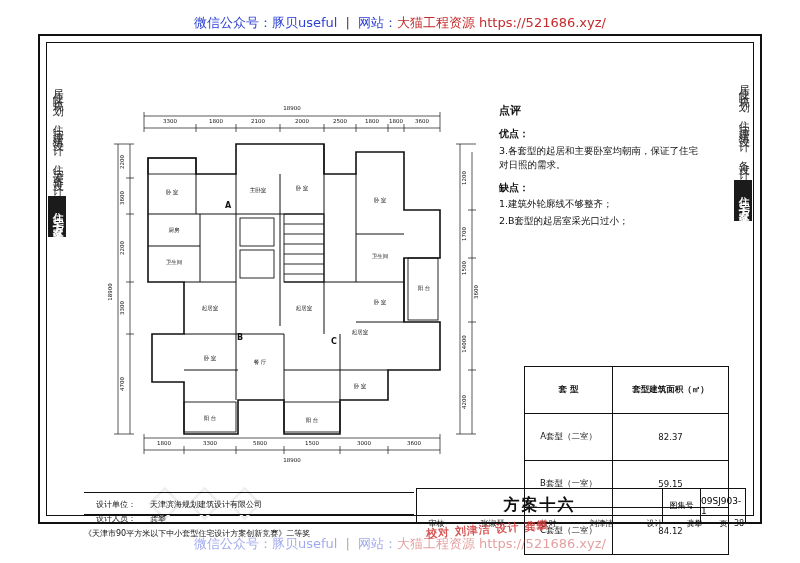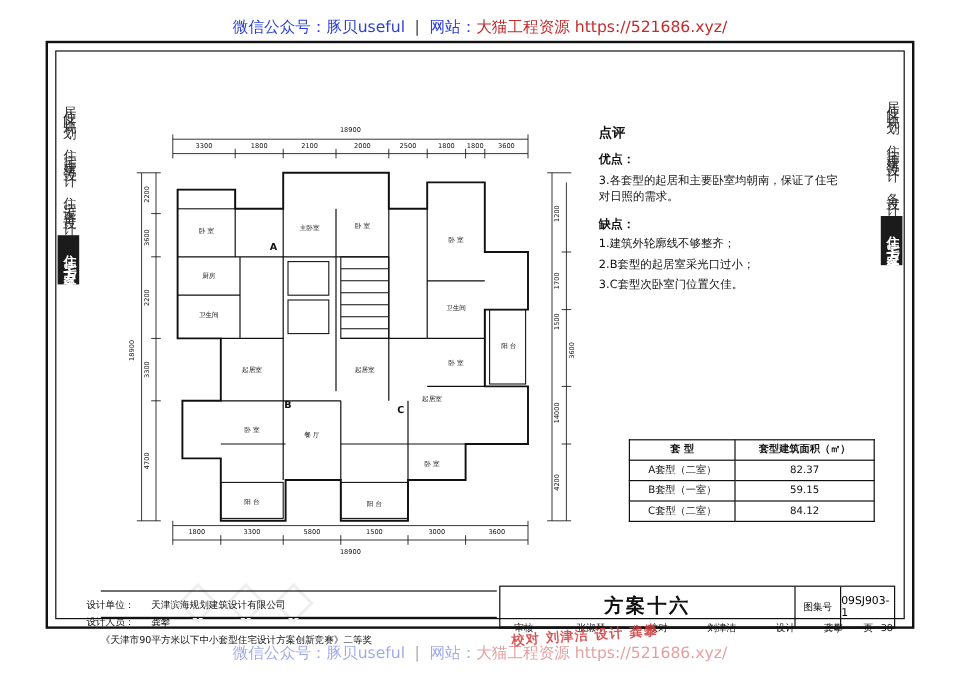--- a/index.html
+++ b/index.html
@@ -74,27 +74,27 @@
   .comment h4{margin:0 0 5px 0;font-size:11px;font-weight:bold;}
   .comment .sub{font-weight:bold;margin:7px 0 2px;font-size:10px;}
   .comment p{margin:0 0 2px 0;}
 
   
   .area-table{
     position:absolute;left:484px;top:330px;width:205px;
     border-collapse:collapse;font-size:8.5px;
   }
   .area-table td,.area-table th{
-    border:1px solid #111;padding:2px 2px;text-align:center;color:#111;font-weight:normal;
+    border:1px solid #111;padding:17px 2px;text-align:center;color:#111;font-weight:normal;
   }
   .area-table thead td{font-weight:bold;}
 
   
   .notes{
-    position:absolute;left:32px;top:462px;width:300px;font-size:8px;line-height:1.7;color:#111;
+    position:absolute;left:56px;top:462px;width:300px;font-size:8px;line-height:1.7;color:#111;
   }
   .notes .row{display:flex;}
   .notes .k{width:54px;}
   .note-rule{position:absolute;left:44px;top:456px;width:330px;border-top:1px solid #111;}
   .note-rule2{position:absolute;left:44px;top:478px;width:330px;border-top:1px solid #111;}
   .award{
     position:absolute;left:44px;top:492px;width:340px;font-size:8px;color:#111;
   }
 
   
@@ -274,21 +274,20 @@
     <div class="plan-wm">◇◇◇</div>
   </div>
 
   <div class="comment">
     <h4>点评</h4>
     <div class="sub">优点：</div>
     <p>3.各套型的起居和主要卧室均朝南，保证了住宅对日照的需求。</p>
     <div class="sub">缺点：</div>
     <p>1.建筑外轮廓线不够整齐；</p>
     <p>2.B套型的起居室采光口过小；</p>
-    <p>3.C套型次卧室门位置欠佳。</p>
   </div>
 
   <table class="area-table">
     <thead>
       <tr>
         <td>套  型</td>
         <td>套型建筑面积（㎡）</td>
       </tr>
     </thead>
     <tbody>

